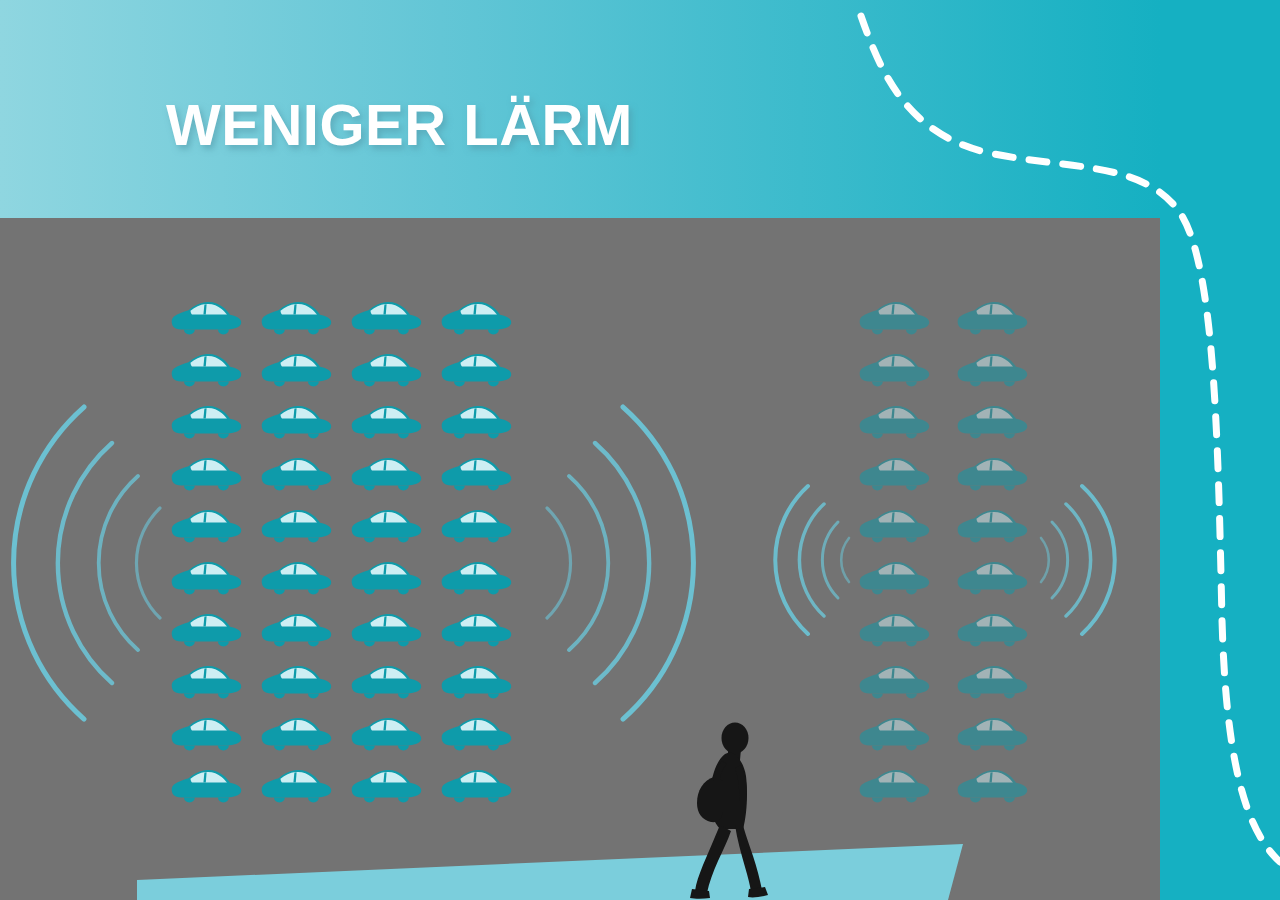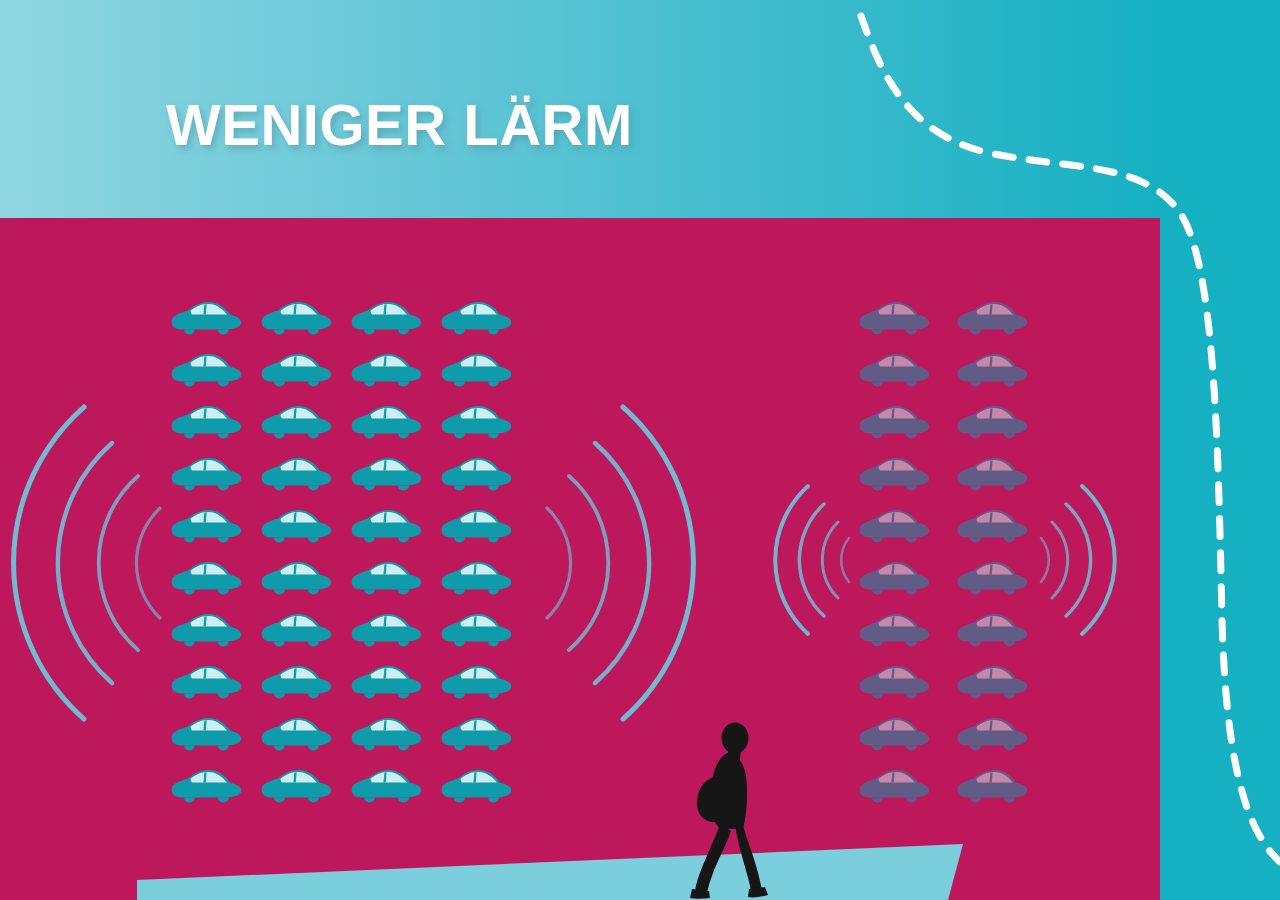--- a/index.html
+++ b/index.html
@@ -5,21 +5,21 @@
   html,body{margin:0;padding:0;}
   body{
     width:1280px;height:900px;
     background:#ffffff;
     font-family:"Liberation Sans", sans-serif;
     overflow:hidden;
   }
   #slide{
     position:relative;
     width:1280px;height:900px;
-    background:#be185d;
+    background:#737373;
     overflow:hidden;
   }
 
   
   .header-band{
     position:absolute;left:0;top:0;
     width:1160px;height:218px;
   }
   .right-column{
     position:absolute;top:0;right:0;

